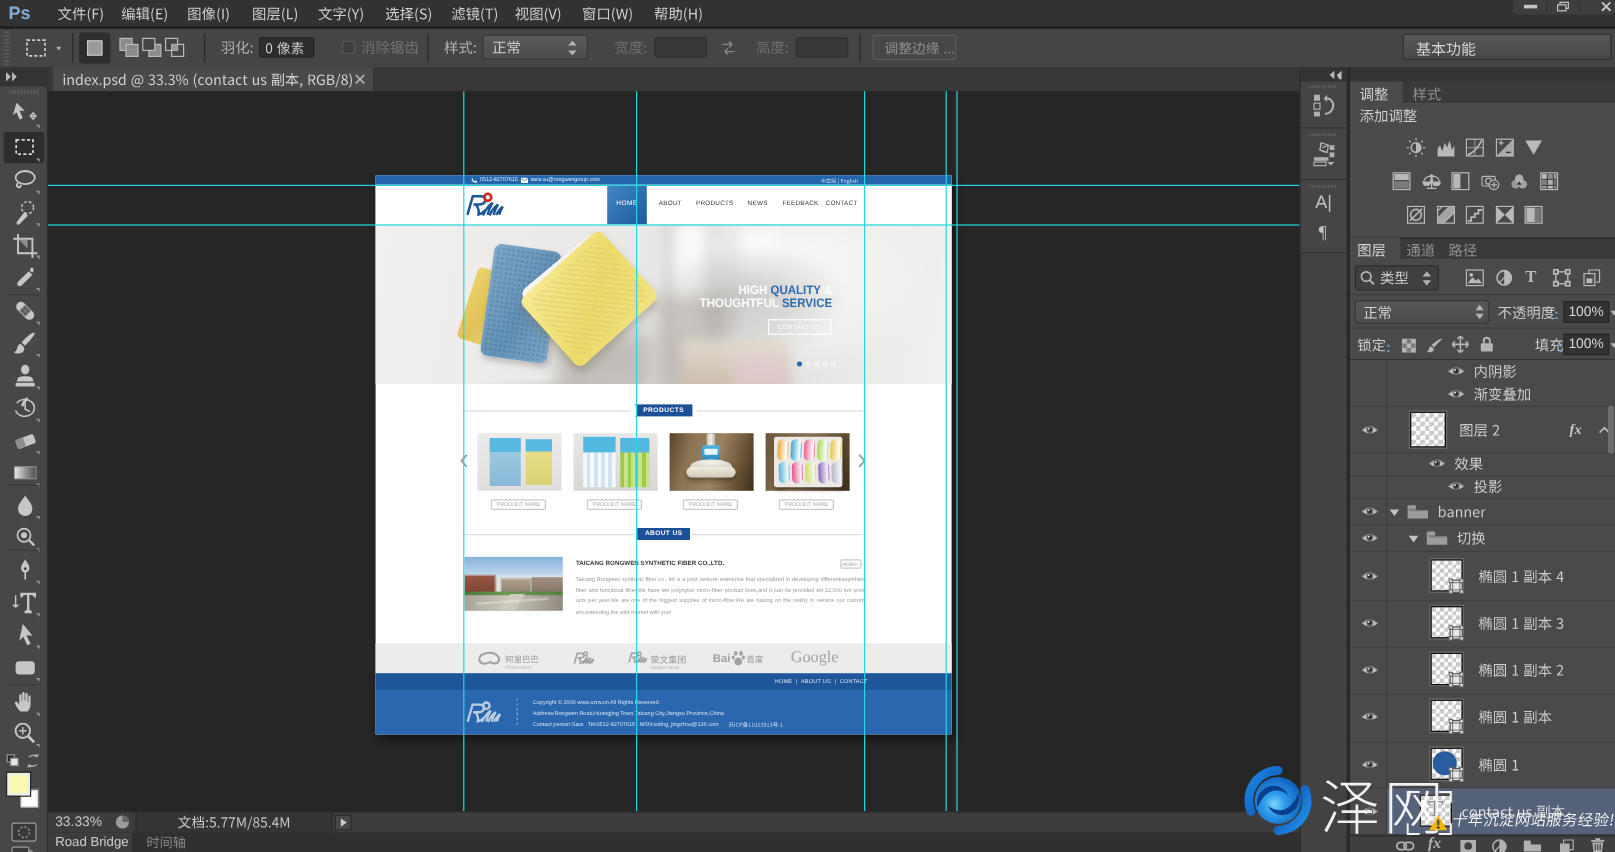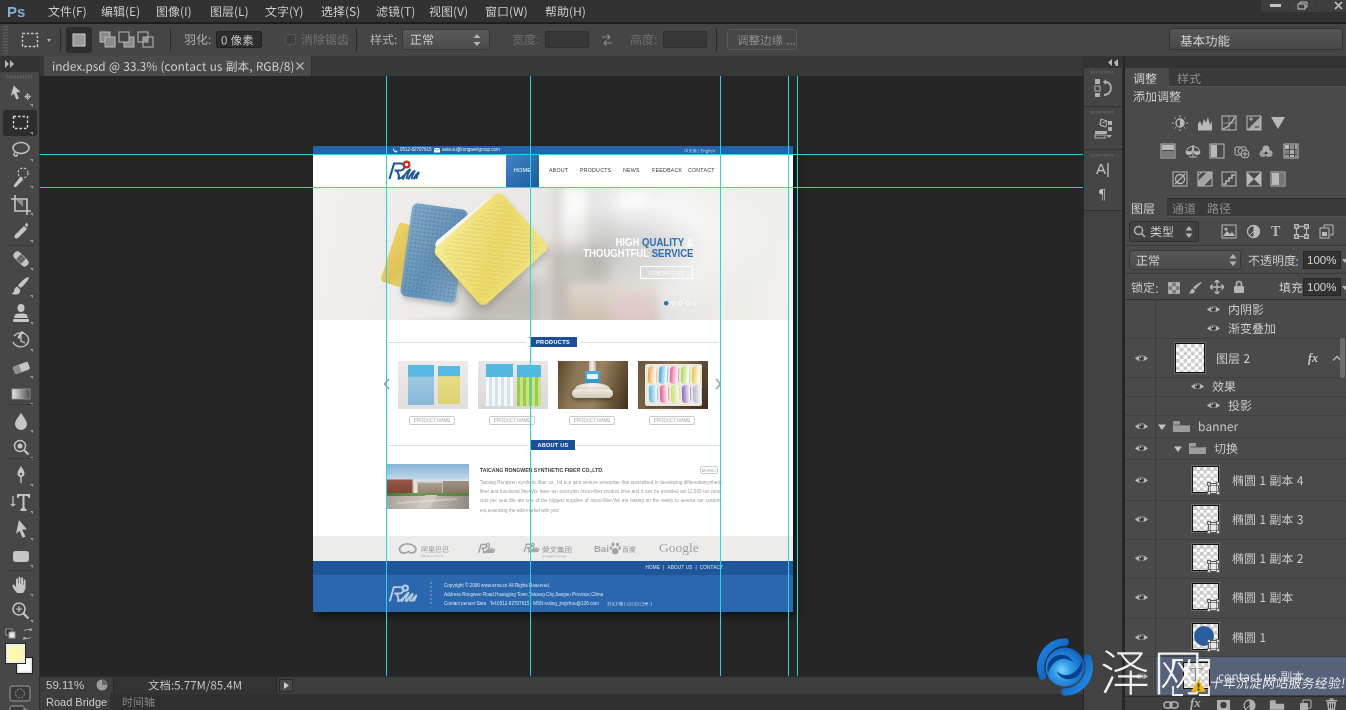--- a/index.html
+++ b/index.html
@@ -347,21 +347,21 @@
       </svg>
 </div>
 <div class="abs" style="left:386px;top:76px;width:1px;height:601px;background:#22d8e0"></div>
 <div class="abs" style="left:530px;top:76px;width:1px;height:601px;background:#22d8e0"></div>
 <div class="abs" style="left:720px;top:76px;width:1px;height:601px;background:#22d8e0"></div>
 <div class="abs" style="left:788px;top:76px;width:1px;height:601px;background:#22d8e0"></div>
 <div class="abs" style="left:797px;top:76px;width:1px;height:601px;background:#22d8e0"></div>
 <div class="abs" style="left:40px;top:154px;width:1043px;height:1px;background:#22d8e0"></div>
 <div class="abs" style="left:40px;top:187px;width:1043px;height:1px;background:#22d8e0"></div>
 <div class="abs" style="left:40px;top:676px;width:1043px;height:18px;background:#3d3d3d;border-top:1px solid #2a2a2a"></div>
-<div class="abs" style="left:46px;top:679px;font-size:11.5px;color:#c9c9c9">59.11%</div>
+<div class="abs" style="left:46px;top:679px;font-size:11.5px;color:#c9c9c9">33.33%</div>
 <svg class="abs" style="left:95px;top:678px" width="14" height="14">
       <circle cx="7" cy="7" r="5.5" fill="#9c9c9c"></circle>
       <path d="M7 7V1.5A5.5 5.5 0 0 1 12.5 7z" fill="#666"></path>
     </svg>
 <div class="abs" style="left:113px;top:677px;width:164px;height:17px;background:#343434;border-left:1px solid #2a2a2a;border-right:1px solid #2a2a2a"></div>
 <svg style="position:absolute;left:148px;top:678.0px;" width="96" height="16" viewBox="0 -11.5 96 16">
       <path d="M8.3 -7.2 9.2 -7.0Q8.5 -4.9 7.4 -3.4Q6.2 -1.9 4.6 -0.8Q3.0 0.2 1.0 0.9Q0.9 0.8 0.8 0.6Q0.7 0.5 0.6 0.3Q0.5 0.2 0.4 0.1Q2.5 -0.5 4.0 -1.5Q5.5 -2.4 6.6 -3.9Q7.7 -5.3 8.3 -7.2ZM3.1 -7.2Q3.8 -5.4 4.9 -4.0Q6.0 -2.5 7.6 -1.5Q9.1 -0.5 11.1 0.0Q11.0 0.1 10.9 0.3Q10.8 0.4 10.7 0.6Q10.6 0.7 10.5 0.8Q8.5 0.3 6.9 -0.8Q5.3 -1.9 4.2 -3.4Q3.0 -5.0 2.3 -6.9ZM0.6 -7.6H11.0V-6.8H0.6ZM4.9 -9.5 5.8 -9.7Q6.0 -9.3 6.3 -8.8Q6.5 -8.3 6.7 -8.0L5.7 -7.7Q5.6 -8.0 5.4 -8.5Q5.1 -9.0 4.9 -9.5Z M12.0 -7.2H16.0V-6.4H12.0ZM13.7 -9.7H14.5V0.9H13.7ZM13.6 -6.7 14.2 -6.5Q14.1 -5.8 13.9 -5.1Q13.7 -4.3 13.4 -3.6Q13.1 -2.9 12.8 -2.3Q12.6 -1.7 12.2 -1.2Q12.2 -1.4 12.0 -1.6Q11.9 -1.9 11.8 -2.0Q12.1 -2.4 12.4 -2.9Q12.6 -3.5 12.9 -4.1Q13.1 -4.7 13.3 -5.4Q13.5 -6.1 13.6 -6.7ZM14.5 -6.0Q14.6 -5.9 14.8 -5.6Q15.0 -5.3 15.3 -4.9Q15.5 -4.6 15.7 -4.3Q15.9 -4.0 16.0 -3.9L15.5 -3.2Q15.4 -3.4 15.2 -3.8Q15.0 -4.1 14.8 -4.5Q14.6 -4.8 14.4 -5.1Q14.2 -5.4 14.1 -5.6ZM18.6 -9.6H19.5V-5.0H18.6ZM21.3 -8.9 22.1 -8.7Q21.9 -8.2 21.7 -7.7Q21.5 -7.2 21.3 -6.7Q21.1 -6.3 20.8 -5.9L20.2 -6.1Q20.4 -6.5 20.6 -7.0Q20.8 -7.5 21.0 -8.0Q21.2 -8.5 21.3 -8.9ZM16.1 -8.6 16.8 -8.9Q17.0 -8.5 17.2 -8.0Q17.4 -7.5 17.6 -7.1Q17.7 -6.6 17.8 -6.3L17.1 -6.0Q17.0 -6.3 16.8 -6.8Q16.7 -7.3 16.5 -7.7Q16.2 -8.2 16.1 -8.6ZM16.0 -5.4H22.0V0.8H21.2V-4.6H16.0ZM16.1 -3.1H21.5V-2.3H16.1ZM15.7 -0.7H21.5V0.1H15.7Z M24.6 -4.5Q24.3 -4.5 24.1 -4.7Q23.8 -4.9 23.8 -5.3Q23.8 -5.6 24.1 -5.9Q24.3 -6.1 24.6 -6.1Q24.9 -6.1 25.1 -5.9Q25.4 -5.6 25.4 -5.3Q25.4 -4.9 25.1 -4.7Q24.9 -4.5 24.6 -4.5ZM24.6 0.1Q24.3 0.1 24.1 -0.1Q23.8 -0.3 23.8 -0.6Q23.8 -1.0 24.1 -1.2Q24.3 -1.4 24.6 -1.4Q24.9 -1.4 25.1 -1.2Q25.4 -1.0 25.4 -0.6Q25.4 -0.3 25.1 -0.1Q24.9 0.1 24.6 0.1Z M29.2 0.1Q28.6 0.1 28.1 -0.0Q27.6 -0.2 27.2 -0.4Q26.8 -0.7 26.5 -1.0L27.0 -1.7Q27.3 -1.4 27.6 -1.2Q27.9 -1.0 28.2 -0.9Q28.6 -0.7 29.1 -0.7Q29.6 -0.7 30.0 -1.0Q30.4 -1.2 30.7 -1.7Q30.9 -2.1 30.9 -2.7Q30.9 -3.6 30.4 -4.1Q29.9 -4.6 29.2 -4.6Q28.7 -4.6 28.4 -4.5Q28.1 -4.4 27.7 -4.1L27.2 -4.5L27.5 -8.4H31.6V-7.5H28.4L28.2 -5.1Q28.4 -5.3 28.7 -5.3Q29.0 -5.4 29.4 -5.4Q30.1 -5.4 30.7 -5.1Q31.3 -4.9 31.6 -4.3Q32.0 -3.7 32.0 -2.7Q32.0 -1.8 31.6 -1.2Q31.2 -0.5 30.5 -0.2Q29.9 0.1 29.2 0.1Z M34.2 0.1Q33.9 0.1 33.6 -0.1Q33.4 -0.3 33.4 -0.6Q33.4 -1.0 33.6 -1.2Q33.9 -1.4 34.2 -1.4Q34.5 -1.4 34.7 -1.2Q34.9 -1.0 34.9 -0.6Q34.9 -0.3 34.7 -0.1Q34.5 0.1 34.2 0.1Z M38.1 0.0Q38.1 -1.2 38.3 -2.2Q38.4 -3.2 38.7 -4.1Q39.0 -5.0 39.4 -5.8Q39.8 -6.7 40.4 -7.5H36.3V-8.4H41.6V-7.8Q40.9 -6.8 40.4 -6.0Q40.0 -5.1 39.7 -4.2Q39.4 -3.3 39.3 -2.3Q39.2 -1.2 39.1 0.0Z M44.4 0.0Q44.5 -1.2 44.6 -2.2Q44.8 -3.2 45.1 -4.1Q45.3 -5.0 45.8 -5.8Q46.2 -6.7 46.8 -7.5H42.7V-8.4H48.0V-7.8Q47.3 -6.8 46.8 -6.0Q46.3 -5.1 46.1 -4.2Q45.8 -3.3 45.7 -2.3Q45.6 -1.2 45.5 0.0Z M49.7 0.0V-8.4H51.0L52.6 -3.9Q52.8 -3.5 52.9 -3.0Q53.0 -2.6 53.2 -2.2H53.2Q53.4 -2.6 53.5 -3.0Q53.7 -3.5 53.8 -3.9L55.4 -8.4H56.7V0.0H55.7V-4.7Q55.7 -5.0 55.8 -5.5Q55.8 -5.9 55.8 -6.3Q55.8 -6.8 55.9 -7.2H55.8L55.1 -5.2L53.6 -0.9H52.8L51.2 -5.2L50.6 -7.2H50.5Q50.6 -6.8 50.6 -6.3Q50.6 -5.9 50.6 -5.5Q50.7 -5.0 50.7 -4.7V0.0Z M58.0 2.1 61.5 -9.1H62.2L58.8 2.1Z M65.6 0.1Q64.8 0.1 64.2 -0.1Q63.6 -0.4 63.3 -0.9Q62.9 -1.4 62.9 -2.1Q62.9 -2.7 63.1 -3.1Q63.4 -3.6 63.7 -3.9Q64.1 -4.2 64.5 -4.4V-4.5Q64.0 -4.8 63.7 -5.3Q63.3 -5.8 63.3 -6.4Q63.3 -7.1 63.6 -7.5Q63.9 -8.0 64.5 -8.3Q65.0 -8.6 65.6 -8.6Q66.4 -8.6 66.9 -8.3Q67.4 -8.0 67.7 -7.5Q67.9 -7.0 67.9 -6.3Q67.9 -5.9 67.8 -5.5Q67.6 -5.1 67.3 -4.8Q67.1 -4.5 66.8 -4.3V-4.2Q67.2 -4.0 67.5 -3.7Q67.8 -3.4 68.0 -3.0Q68.2 -2.6 68.2 -2.0Q68.2 -1.4 67.9 -0.9Q67.6 -0.4 67.0 -0.1Q66.4 0.1 65.6 0.1ZM66.2 -4.6Q66.6 -5.0 66.8 -5.4Q67.0 -5.8 67.0 -6.3Q67.0 -6.7 66.9 -7.0Q66.7 -7.4 66.4 -7.6Q66.1 -7.8 65.6 -7.8Q65.0 -7.8 64.7 -7.4Q64.3 -7.0 64.3 -6.4Q64.3 -5.9 64.5 -5.6Q64.8 -5.2 65.3 -5.0Q65.7 -4.8 66.2 -4.6ZM65.6 -0.6Q66.1 -0.6 66.5 -0.8Q66.8 -1.0 67.0 -1.3Q67.2 -1.6 67.2 -2.1Q67.2 -2.5 67.1 -2.8Q66.9 -3.1 66.6 -3.3Q66.3 -3.6 65.9 -3.7Q65.5 -3.9 65.0 -4.1Q64.5 -3.8 64.2 -3.3Q63.8 -2.8 63.8 -2.2Q63.8 -1.7 64.1 -1.4Q64.3 -1.0 64.7 -0.8Q65.1 -0.6 65.6 -0.6Z M71.8 0.1Q71.1 0.1 70.6 -0.0Q70.1 -0.2 69.8 -0.4Q69.4 -0.7 69.1 -1.0L69.6 -1.7Q69.9 -1.4 70.1 -1.2Q70.4 -1.0 70.8 -0.9Q71.2 -0.7 71.7 -0.7Q72.2 -0.7 72.6 -1.0Q73.0 -1.2 73.2 -1.7Q73.5 -2.1 73.5 -2.7Q73.5 -3.6 73.0 -4.1Q72.5 -4.6 71.7 -4.6Q71.3 -4.6 71.0 -4.5Q70.7 -4.4 70.3 -4.1L69.8 -4.5L70.0 -8.4H74.1V-7.5H71.0L70.7 -5.1Q71.0 -5.3 71.3 -5.3Q71.6 -5.4 72.0 -5.4Q72.7 -5.4 73.3 -5.1Q73.9 -4.9 74.2 -4.3Q74.5 -3.7 74.5 -2.7Q74.5 -1.8 74.1 -1.2Q73.7 -0.5 73.1 -0.2Q72.5 0.1 71.8 0.1Z M76.8 0.1Q76.4 0.1 76.2 -0.1Q76.0 -0.3 76.0 -0.6Q76.0 -1.0 76.2 -1.2Q76.4 -1.4 76.8 -1.4Q77.1 -1.4 77.3 -1.2Q77.5 -1.0 77.5 -0.6Q77.5 -0.3 77.3 -0.1Q77.1 0.1 76.8 0.1Z M82.3 0.0V-5.8Q82.3 -6.1 82.3 -6.5Q82.3 -7.0 82.3 -7.3H82.3Q82.1 -7.0 81.9 -6.7Q81.8 -6.3 81.6 -6.0L79.7 -3.2H84.4V-2.3H78.6V-3.0L82.1 -8.4H83.2V0.0Z M85.9 0.0V-8.4H87.2L88.8 -3.9Q88.9 -3.5 89.1 -3.0Q89.2 -2.6 89.4 -2.2H89.4Q89.6 -2.6 89.7 -3.0Q89.9 -3.5 90.0 -3.9L91.6 -8.4H92.9V0.0H91.9V-4.7Q91.9 -5.0 91.9 -5.5Q92.0 -5.9 92.0 -6.3Q92.0 -6.8 92.1 -7.2H92.0L91.3 -5.2L89.7 -0.9H89.0L87.4 -5.2L86.8 -7.2H86.7Q86.8 -6.8 86.8 -6.3Q86.8 -5.9 86.8 -5.5Q86.8 -5.0 86.8 -4.7V0.0Z" fill="#c9c9c9"></path>
     </svg>
 <div class="abs" style="left:279px;top:679px;width:14px;height:13px;background:#484848;border:1px solid #2a2a2a"></div>
 <svg class="abs" style="left:282px;top:681px" width="8" height="9">

